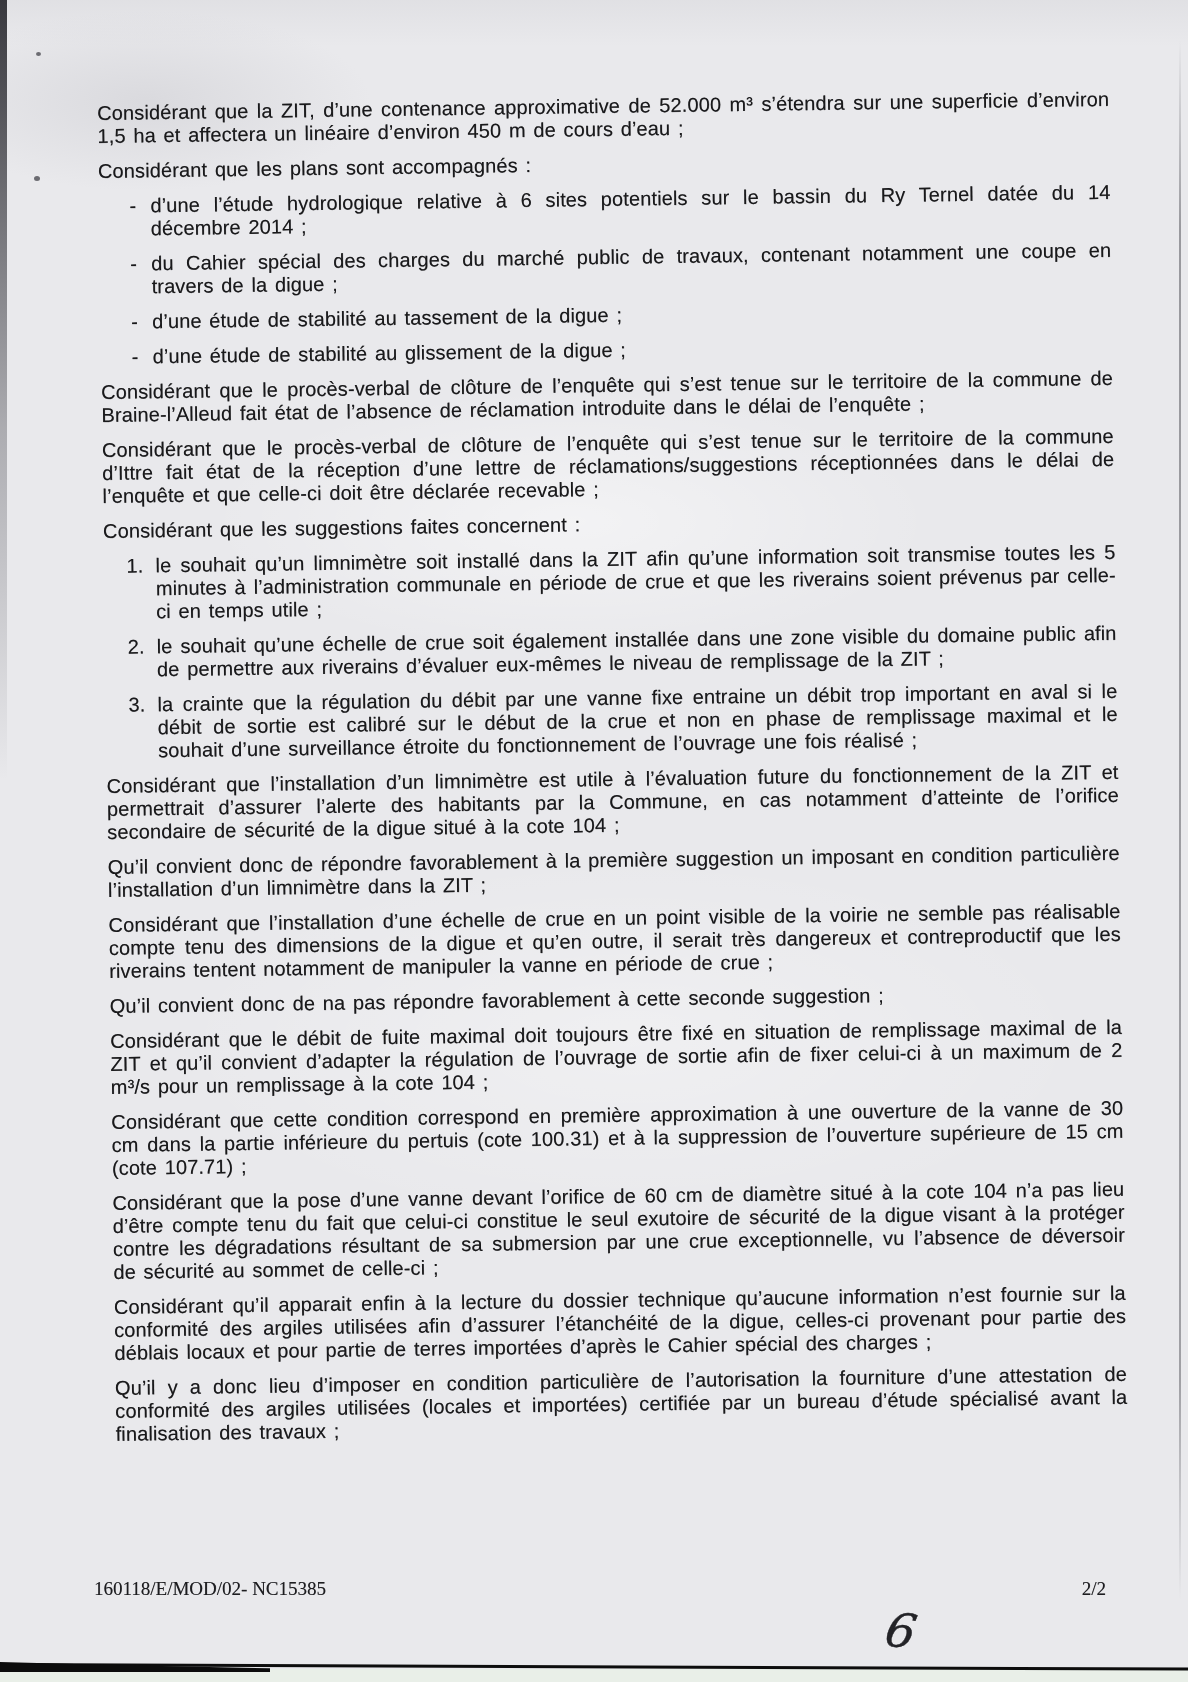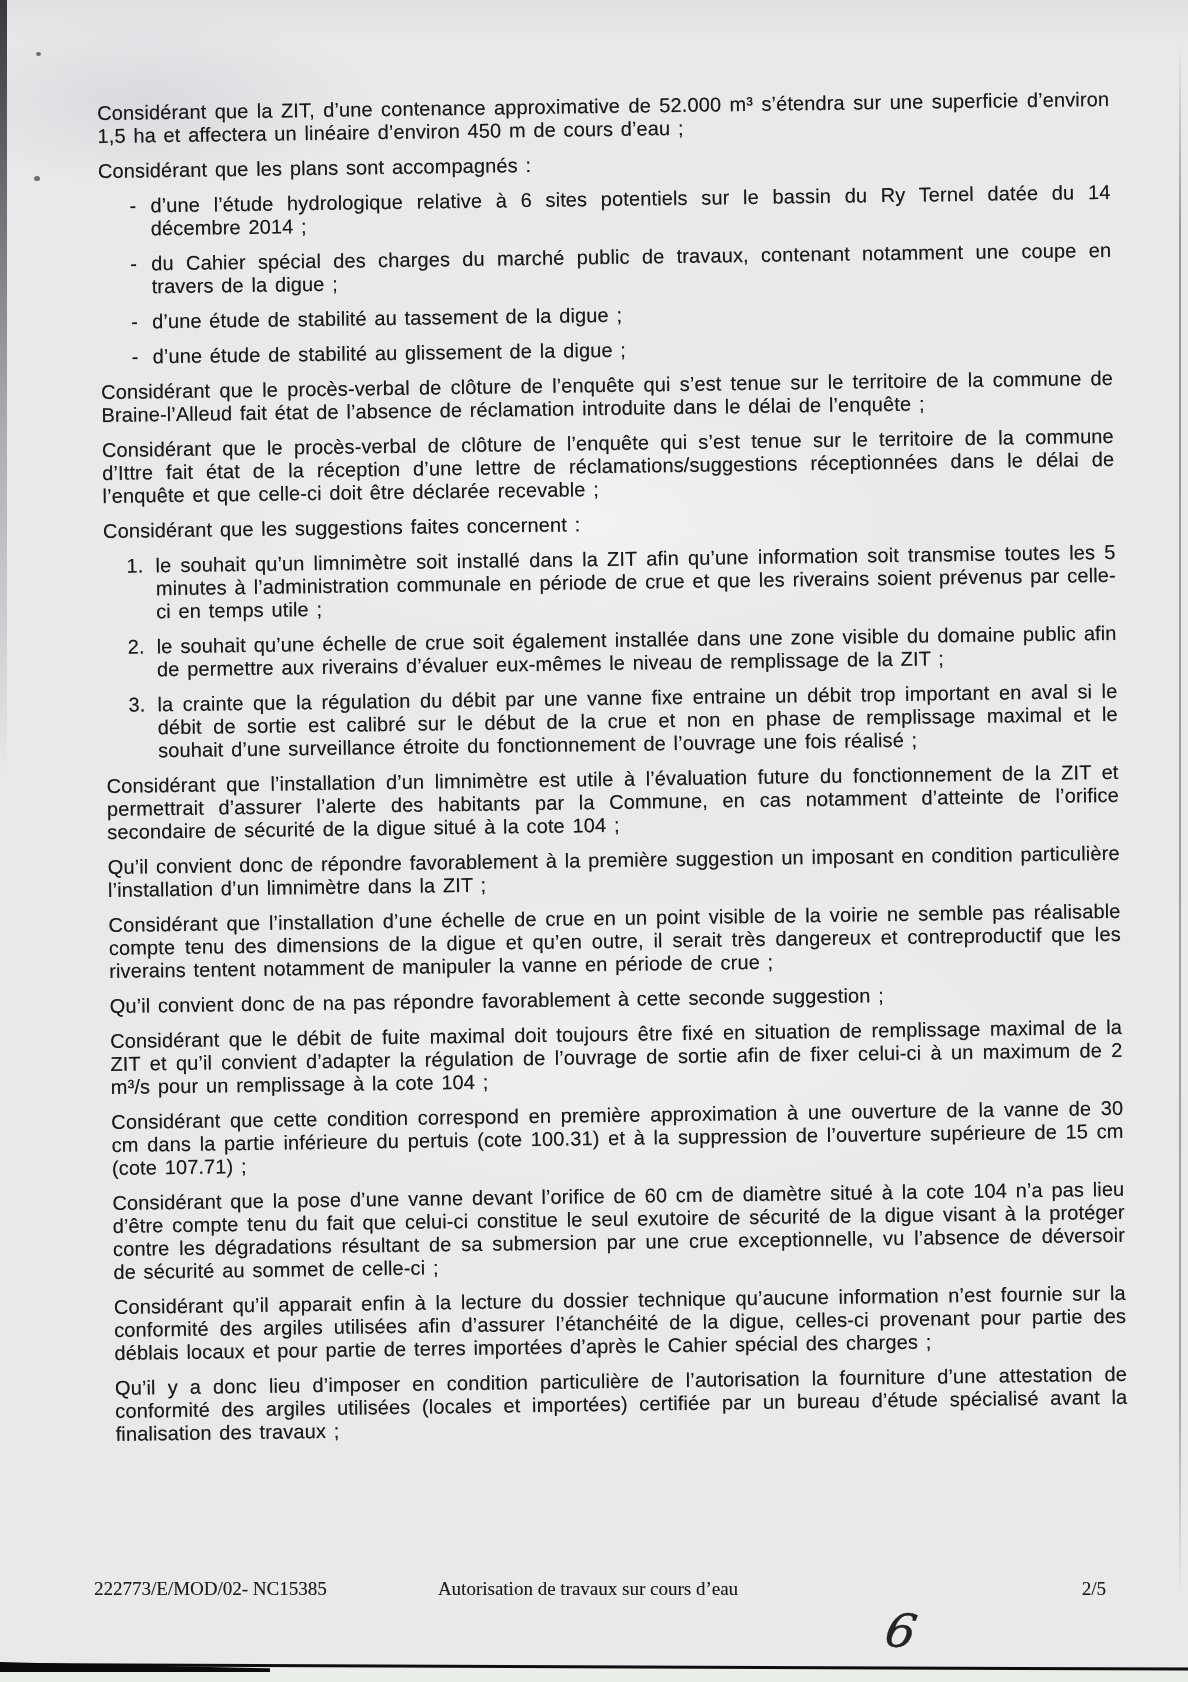--- a/index.html
+++ b/index.html
@@ -101,23 +101,22 @@
       <div class="para">Qu’il convient donc de répondre favorablement à la première suggestion un imposant en condition particulière l’installation d’un limnimètre dans la ZIT ;</div>
       <div class="para">Considérant que l’installation d’une échelle de crue en un point visible de la voirie ne semble pas réalisable compte tenu des dimensions de la digue et qu’en outre, il serait très dangereux et contreproductif que les riverains tentent notamment de manipuler la vanne en période de crue ;</div>
       <div class="para">Qu’il convient donc de na pas répondre favorablement à cette seconde suggestion ;</div>
       <div class="para">Considérant que le débit de fuite maximal doit toujours être fixé en situation de remplissage maximal de la ZIT et qu’il convient d’adapter la régulation de l’ouvrage de sortie afin de fixer celui-ci à un maximum de 2 m³/s pour un remplissage à la cote 104 ;</div>
       <div class="para">Considérant que cette condition correspond en première approximation à une ouverture de la vanne de 30 cm dans la partie inférieure du pertuis (cote 100.31) et à la suppression de l’ouverture supérieure de 15 cm (cote 107.71) ;</div>
       <div class="para">Considérant que la pose d’une vanne devant l’orifice de 60 cm de diamètre situé à la cote 104 n’a pas lieu d’être compte tenu du fait que celui-ci constitue le seul exutoire de sécurité de la digue visant à la protéger contre les dégradations résultant de sa submersion par une crue exceptionnelle, vu l’absence de déversoir de sécurité au sommet de celle-ci ;</div>
       <div class="para">Considérant qu’il apparait enfin à la lecture du dossier technique qu’aucune information n’est fournie sur la conformité des argiles utilisées afin d’assurer l’étanchéité de la digue, celles-ci provenant pour partie des déblais locaux et pour partie de terres importées d’après le Cahier spécial des charges ;</div>
       <div class="para">Qu’il y a donc lieu d’imposer en condition particulière de l’autorisation la fourniture d’une attestation de conformité des argiles utilisées (locales et importées) certifiée par un bureau d’étude spécialisé avant la finalisation des travaux ;</div>
     </main>
 
-  <div class="footer-ref">222773/E/MOD/02- NC15385</div>
-  <div class="footer-title">Autorisation de travaux sur cours d’eau</div>
-  <div class="footer-page">2/5</div>
+  <div class="footer-ref">160118/E/MOD/02- NC15385</div>
+  <div class="footer-page">2/2</div>
 
   <div class="hand-mark">6</div>
 
   <div class="bottom-strip"></div>
   <div class="scan-bar"></div>
   <div class="scan-bar-left"></div>
 
 </div>
 
 </body></html>

